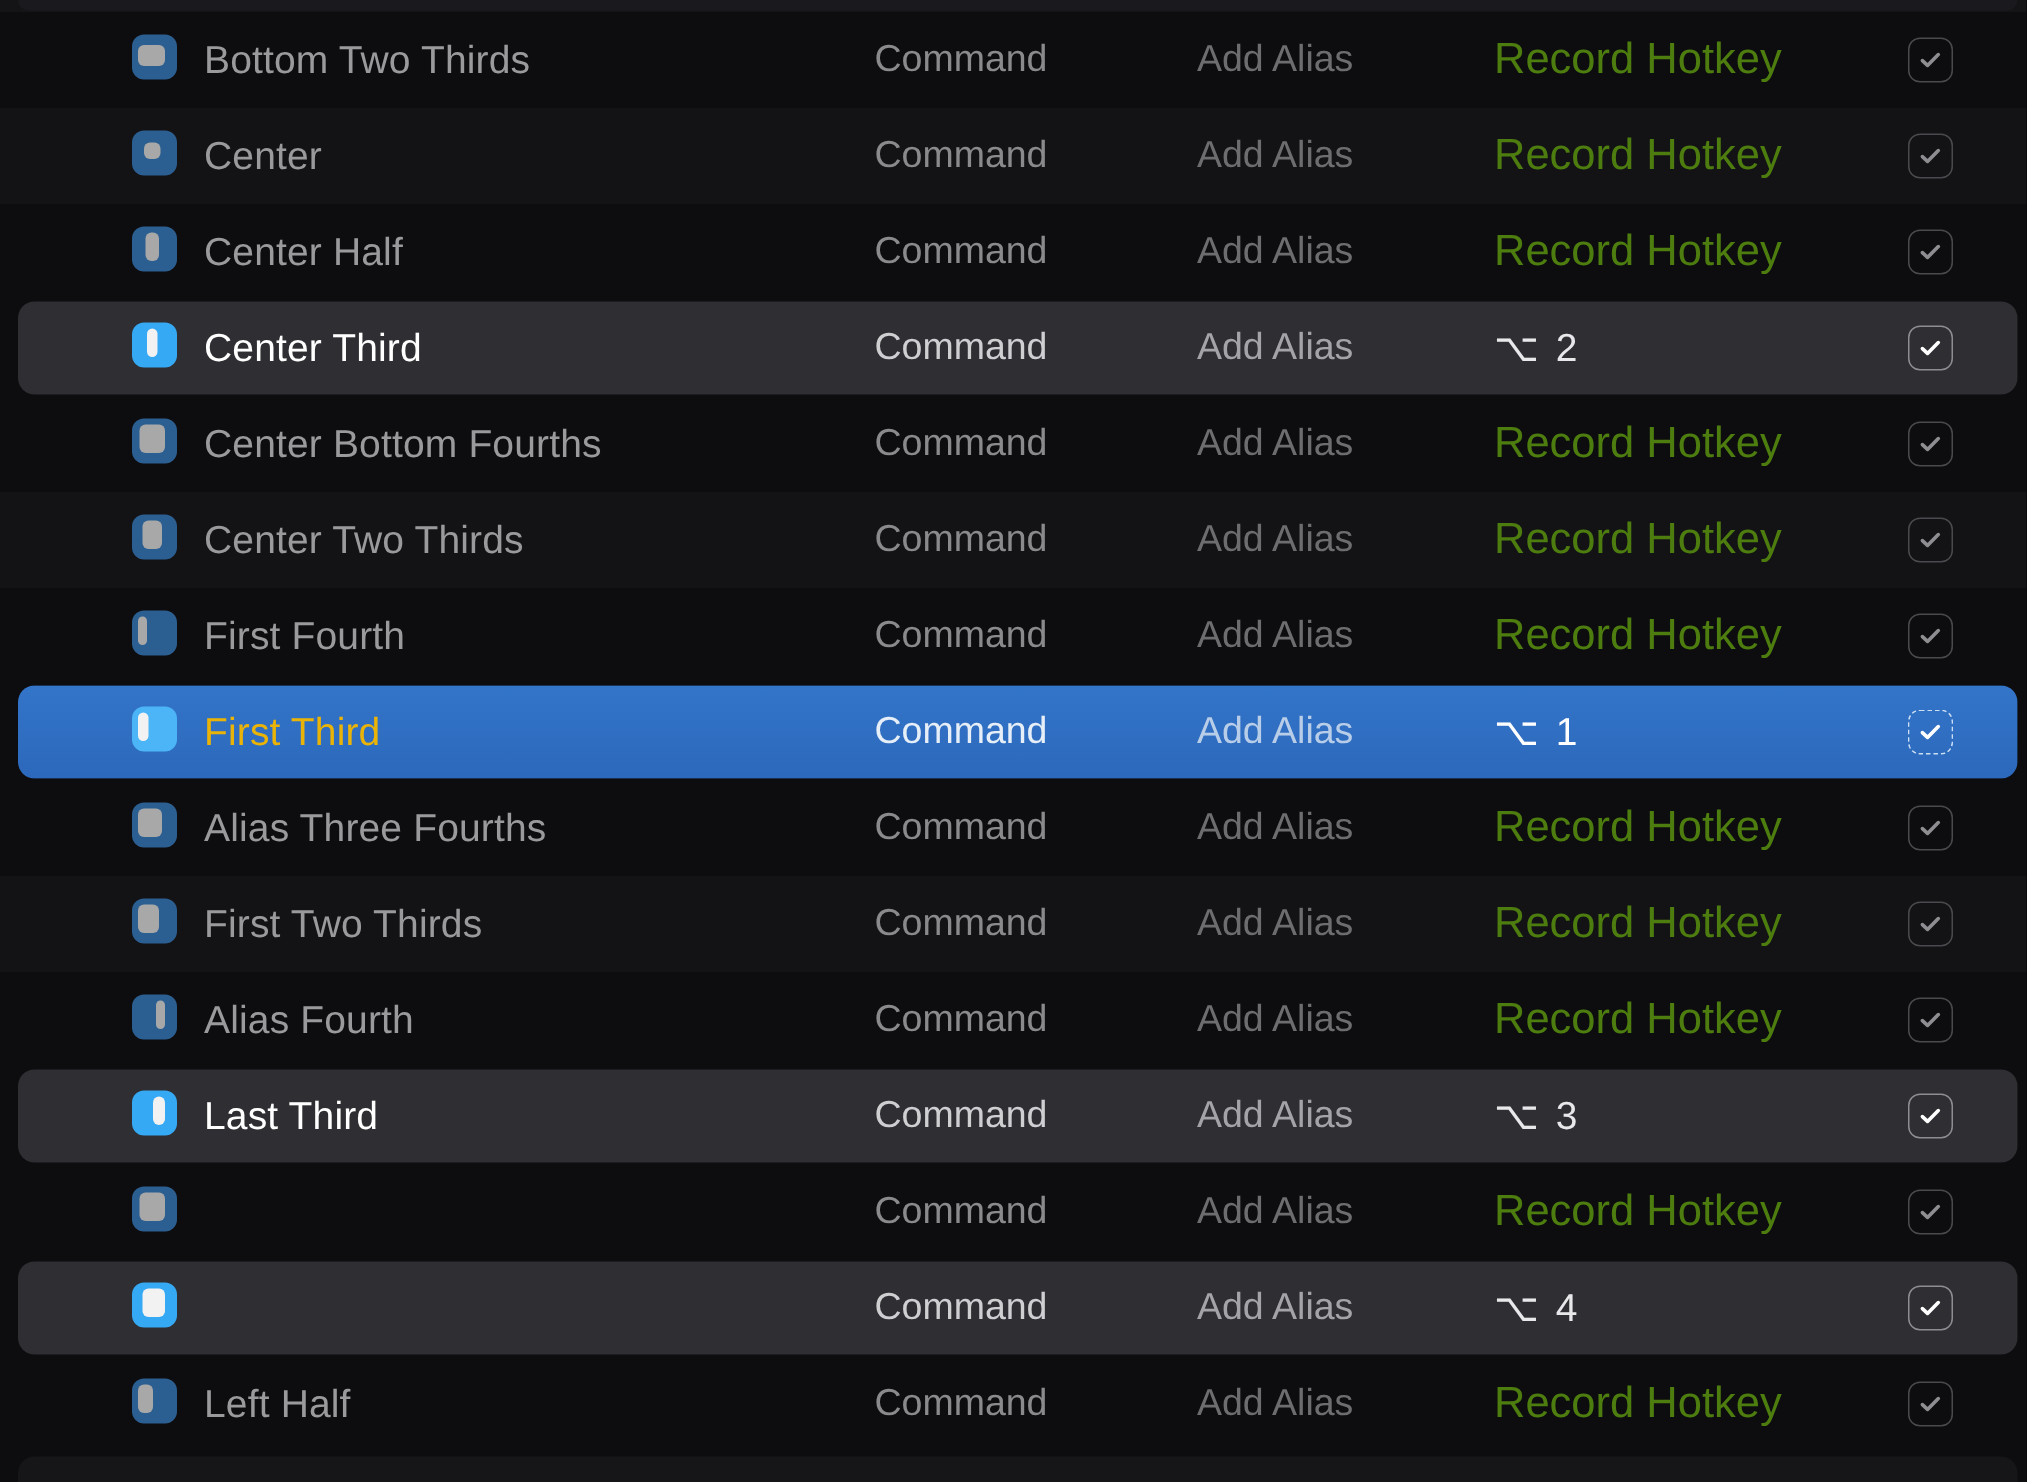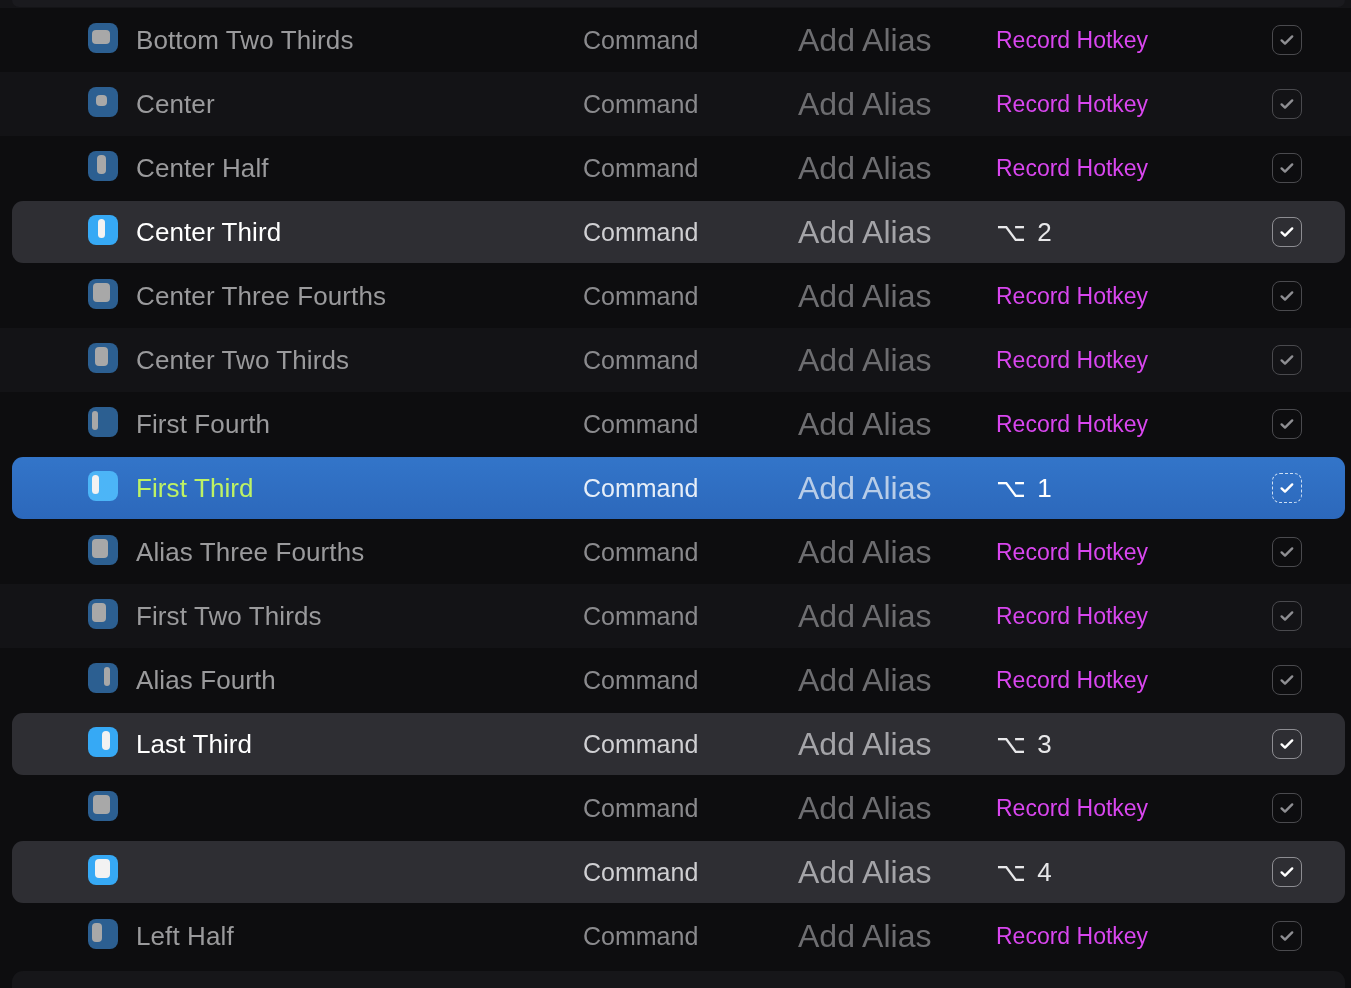--- a/index.html
+++ b/index.html
@@ -123,53 +123,53 @@
     position: absolute;
     left: 136px;
     top: 50%;
     transform: translateY(-50%);
     font-size: 26px;
     color: #9a9a9c;
     white-space: nowrap;
     letter-spacing: 0.1px;
   }
   .row.hover .cell-name { color: #ffffff; }
-  .row.selected .cell-name { color: #bef264; }
+  .row.selected .cell-name { color: #eab308; }
 
   .cell-command {
     position: absolute;
     left: 583px;
     top: 50%;
     transform: translateY(-50%);
     font-size: 25px;
     color: #8a8a8d;
     white-space: nowrap;
   }
   .row.hover .cell-command { color: #cfcfd2; }
   .row.selected .cell-command { color: #e6eef8; }
 
   .cell-alias {
     position: absolute;
     left: 798px;
     top: 50%;
     transform: translateY(-50%);
-    font-size: 32px;
+    font-size: 25px;
     color: #6d6d70;
     white-space: nowrap;
   }
   .row.hover .cell-alias { color: #a4a4a8; }
   .row.selected .cell-alias { color: #b8cde8; }
 
   .cell-hotkey {
     position: absolute;
     left: 996px;
     top: 50%;
     transform: translateY(-50%);
-    font-size: 23px;
-    color: #d946ef;
+    font-size: 29px;
+    color: #4d7c0f;
     white-space: nowrap;
   }
   .cell-hotkey.has-key {
     color: #e8e8ea;
     font-size: 26px;
     letter-spacing: 2px;
   }
   .row.selected .cell-hotkey.has-key { color: #ffffff; }
   .row.hover .cell-hotkey:not(.has-key) { color: #a4a4a8; }
 
@@ -322,21 +322,21 @@
       </div>
       <div class="row">
         <div class="row-bg"></div>
         <div class="row-pill"></div>
         <div class="row-content">
           <div class="cell-icon">
             <div class="winicon">
               <div class="seg" style="left: 4.8px; top: 4.2px; width: 17.4px; height: 19.2px;"></div>
             </div>
           </div>
-          <div class="cell-name">Center Three Fourths</div>
+          <div class="cell-name">Center Bottom Fourths</div>
           <div class="cell-command">Command</div>
           <div class="cell-alias">Add Alias</div>
           <div class="cell-hotkey">Record Hotkey</div>
           <div class="cell-check">
             <div class="checkbox">
               <svg width="18" height="18" viewBox="0 0 18 18">
                 <path class="ck" d="M3.6 9.4 L7.0 12.6 L14.2 5.4" fill="none" stroke-width="2.4" stroke-linecap="round" stroke-linejoin="round"></path>
               </svg>
             </div>
           </div>

